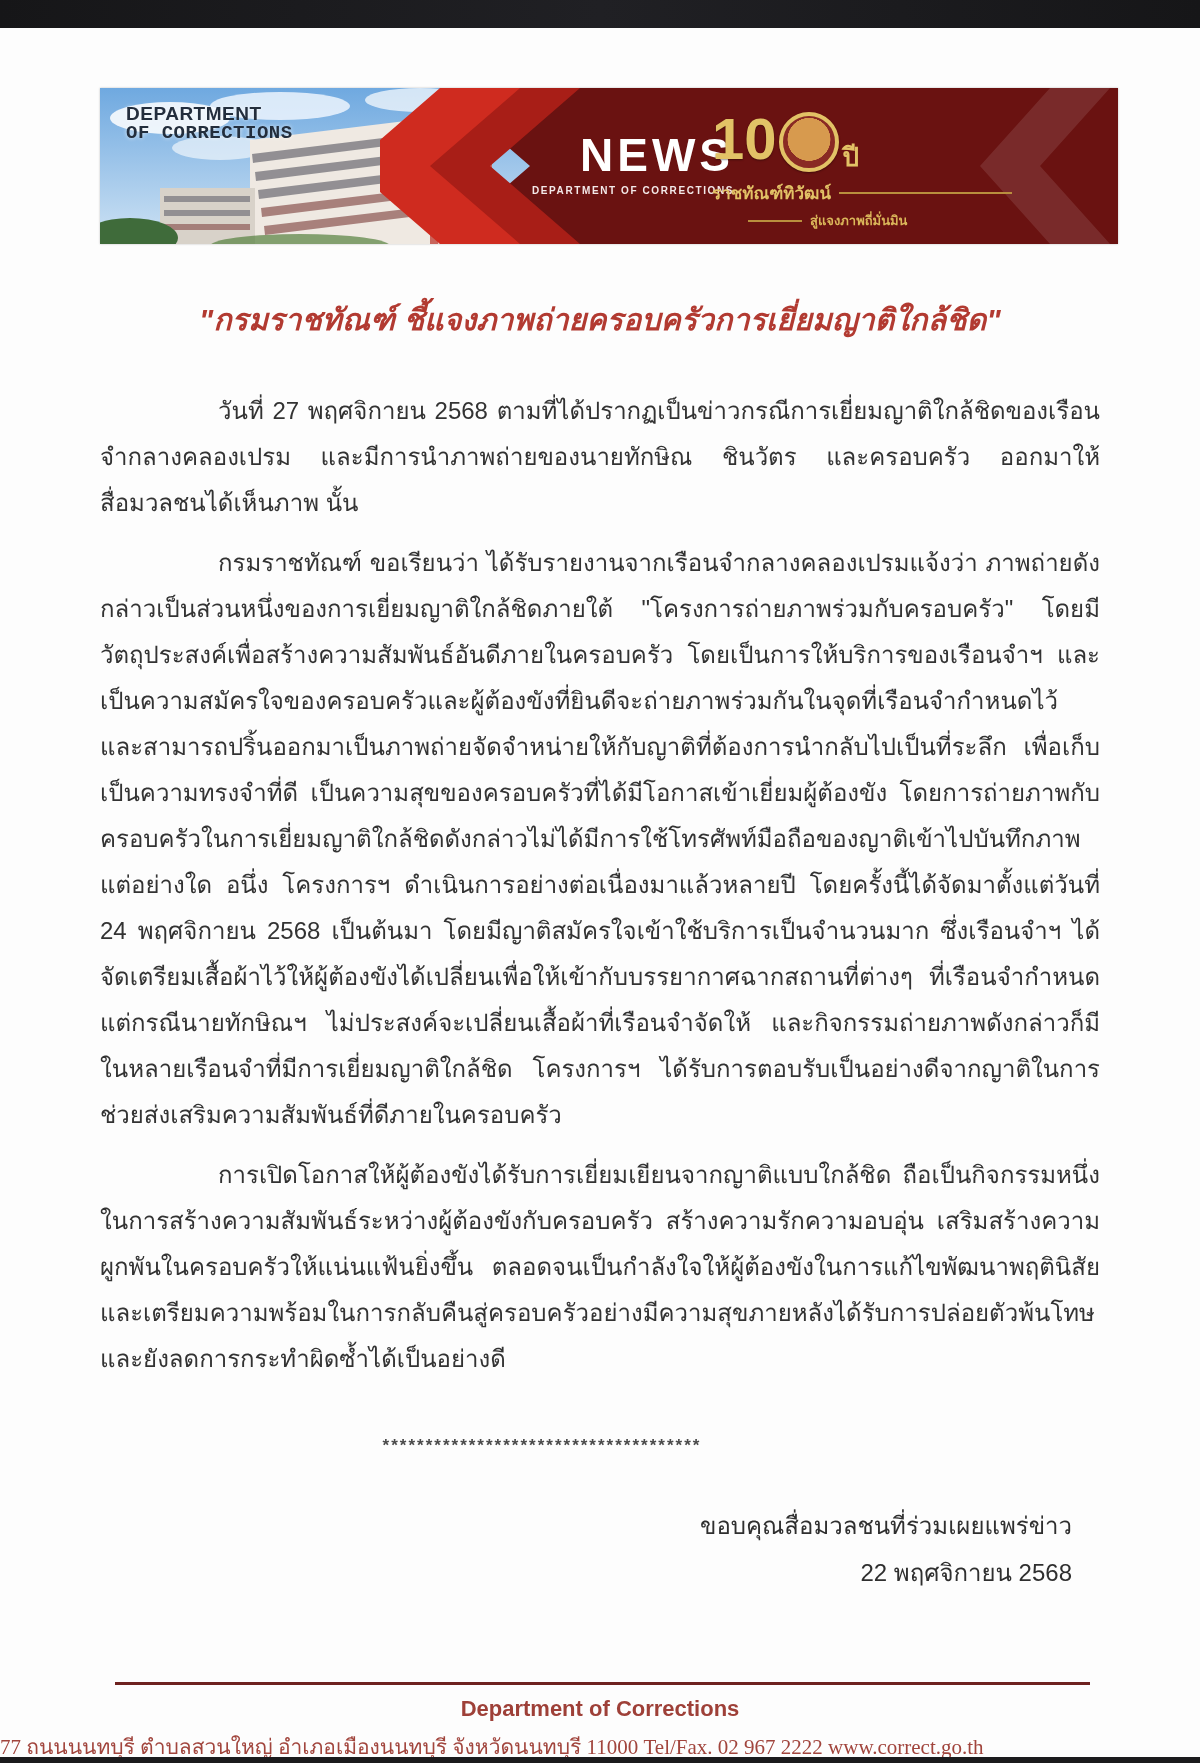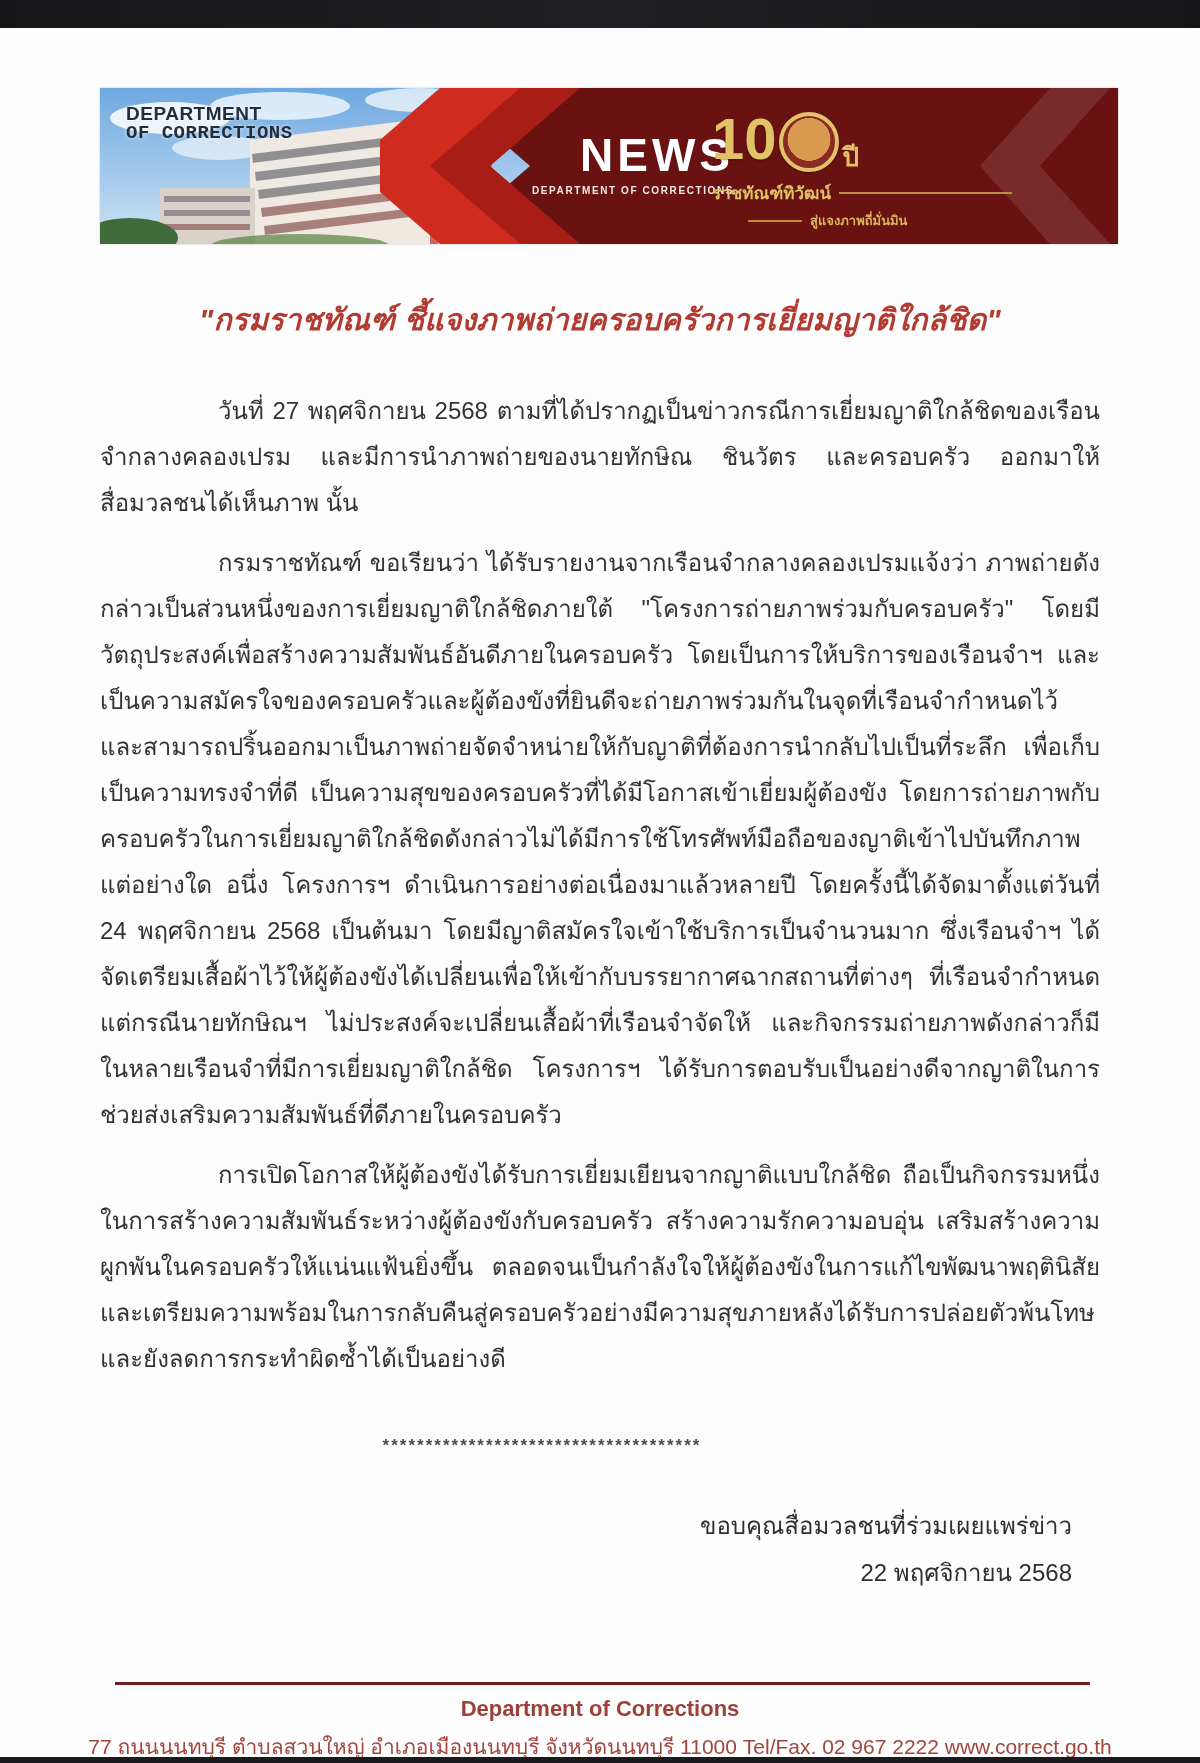--- a/index.html
+++ b/index.html
@@ -37,21 +37,21 @@
     color:#b23a31;font-size:30px;font-weight:700;font-style:italic;letter-spacing:.2px;}
   .content{position:absolute;left:100px;top:388px;width:1000px;color:#333;}
   .content p{margin:0 0 14px 0;font-size:24px;line-height:46px;text-align:justify;text-indent:118px;}
   .separator{margin-top:54px;text-align:center;transform:translateX(-58px);
     color:#4a4a4a;font-size:17px;letter-spacing:2px;font-weight:700;}
   .closing{margin-top:46px;text-align:right;padding-right:28px;font-size:24px;line-height:47px;color:#2f2f2f;}
 
   
   .footer-divider{position:absolute;left:115px;top:1682px;width:975px;border-top:3px solid #6e2220;}
   .footer-org{position:absolute;left:0;top:1696px;width:1200px;text-align:center;color:#9e4038;font-size:22px;font-weight:700;}
-  .footer-address{position:absolute;left:0;top:1730px;width:1200px;text-align:center;color:#a1453d;font-size:21px;}
+  .footer-address{position:absolute;left:0;top:1730px;width:1200px;text-align:left;color:#a1453d;font-size:21px;font-family:Liberation Serif, serif;}
 </style>
 </head>
 <body>
 
 <div class="top-bar"></div>
 
 <div class="banner">
   <svg class="banner-photo" viewBox="0 0 440 156" preserveAspectRatio="none">
     <defs>
       <linearGradient id="sky" x1="0" y1="0" x2="0" y2="1">

